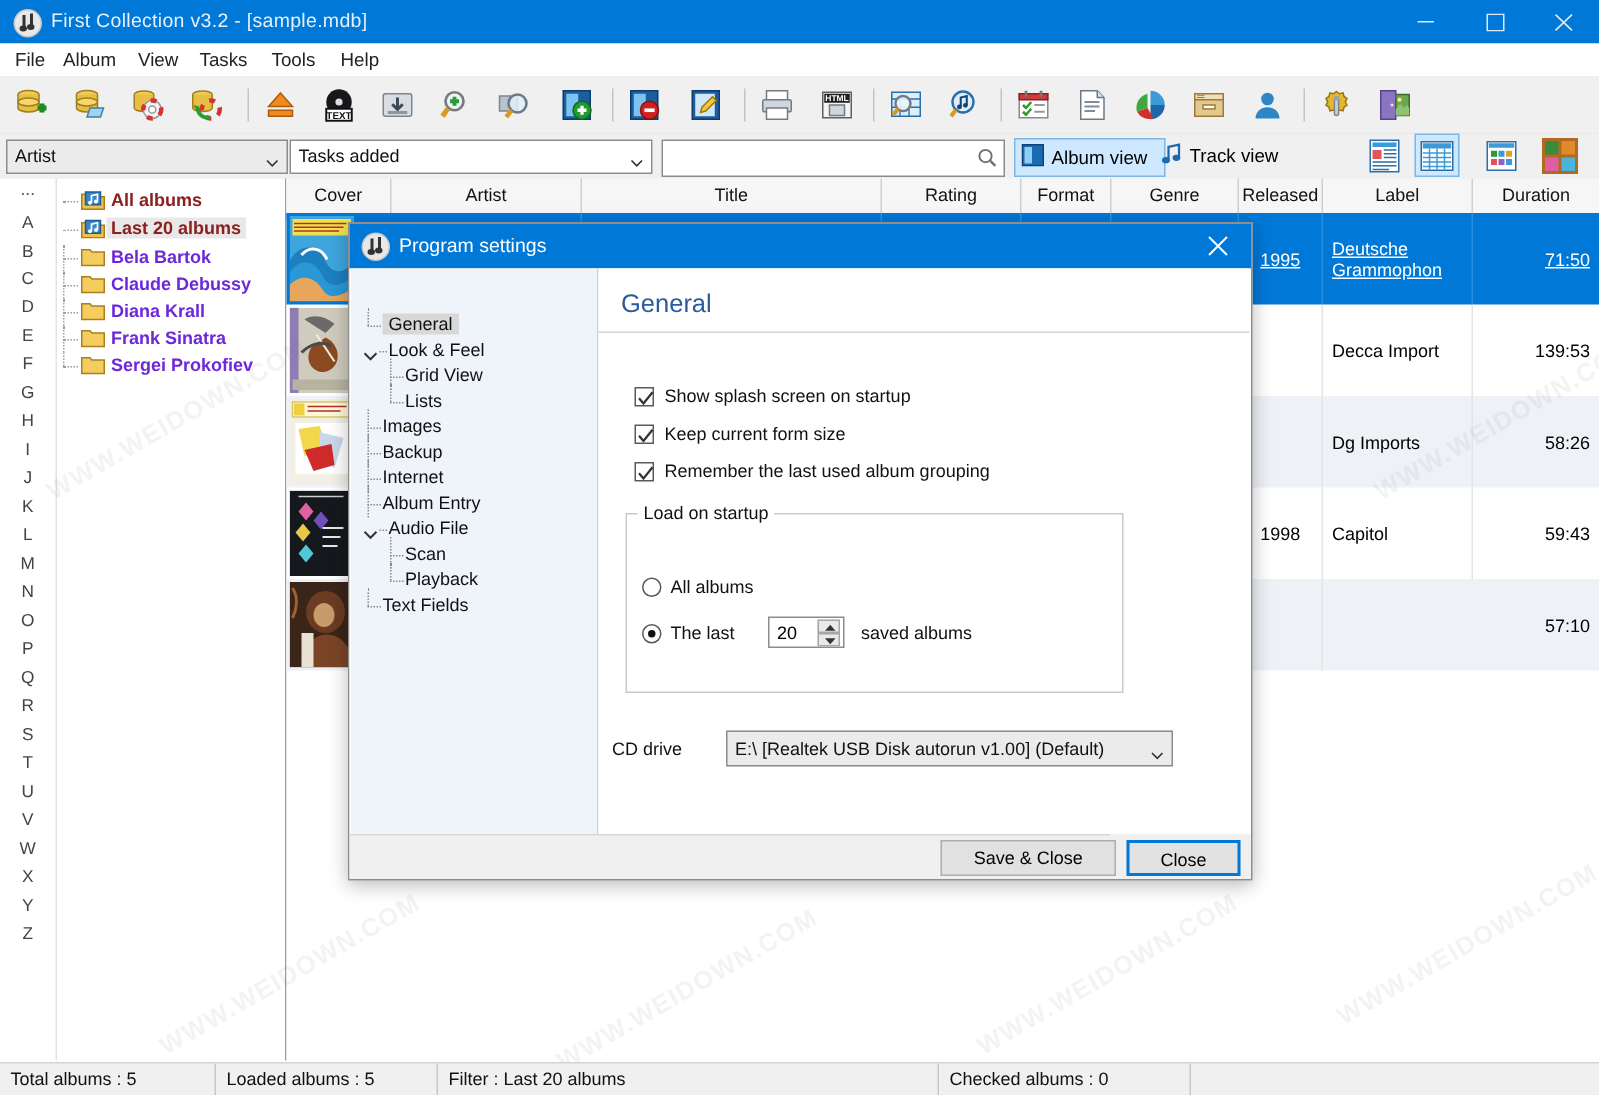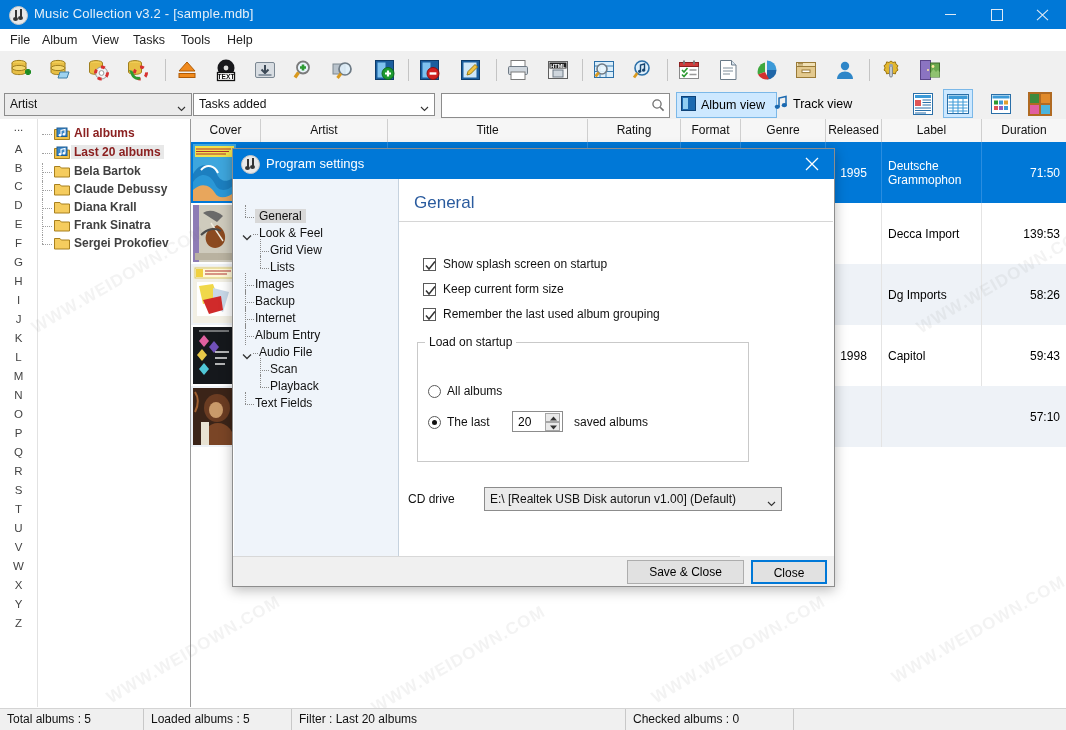--- a/index.html
+++ b/index.html
@@ -58,37 +58,37 @@
 
   
   .tree{position:absolute;left:38px;top:119px;width:152px;height:588px;background:#fff;
         border-right:1px solid #9a9a9a;}
   .tnode{position:absolute;left:0;width:152px;height:18px;}
   .tnode .tdash{position:absolute;left:4px;top:9px;width:10px;border-top:1px dotted #a0a0a0;}
   .tnode .tvline{position:absolute;left:4px;top:0;width:0;height:18px;border-left:1px dotted #a0a0a0;}
   .tnode .tico{position:absolute;left:16px;top:2px;width:16px;height:13px;}
   .tnode .tlabel{position:absolute;left:36px;top:1px;font-size:12px;font-weight:bold;white-space:nowrap;}
   .tnode .tlabel.special{color:#8b2020;}
-  .tnode .tlabel.artist{color:#404040;}
+  .tnode .tlabel.artist{color:#6d28d9;}
   .tnode .tlabel.selbg{background:#e8e8e8;padding:0 3px;margin-left:-3px;}
 
   
   .grid{position:absolute;left:191px;top:119px;width:875px;height:588px;background:#fff;}
   .ghead{position:absolute;left:0;top:0;width:875px;height:23px;background:#f6f6f6;
          border-bottom:5px solid #3b82f6;}
   .gh{position:absolute;top:0;height:23px;line-height:23px;text-align:center;font-size:12px;color:#111;
       border-right:1px solid #cfcfcf;box-sizing:border-box;}
   .grow{position:absolute;left:0;width:875px;}
   .grow.sel{background:#0078d7;color:#fff;}
   .grow.alt{background:#eef2f7;}
   .gc{position:absolute;top:0;height:100%;box-sizing:border-box;border-right:1px solid #e4e4e4;
       display:flex;align-items:center;font-size:12px;padding:0 6px;}
   .gc.ctr{justify-content:center;}
   .gc.rgt{justify-content:flex-end;}
-  .grow.sel .gc{border-right:1px solid #2a8de0;}
+  .grow.sel .gc{border-right:1px solid #2a8de0;text-decoration:underline;}
   .cover{position:absolute;left:2px;top:2px;width:43px;height:57px;overflow:hidden;}
 
   
   .status{position:absolute;left:0;top:708px;width:1066px;height:22px;background:#f0f0f0;
           border-top:1px solid #d4d4d4;}
   .spane{position:absolute;top:0;height:22px;line-height:21px;font-size:12px;color:#111;
          padding-left:7px;border-right:1px solid #c8c8c8;box-sizing:border-box;}
 
   
   .dlg{position:absolute;left:232px;top:148px;width:601px;height:437px;background:#f0f0f0;
@@ -142,21 +142,21 @@
   .wm{position:absolute;color:rgba(120,120,120,.09);font-size:17px;font-weight:bold;
       transform:rotate(-30deg);white-space:nowrap;pointer-events:none;letter-spacing:1px;}
 </style>
 </head>
 <body>
 
 <div id="app">
 
   <div class="titlebar">
     <div class="tb-icon"></div>
-    <div class="tb-title">Music Collection v3.2 - [sample.mdb]</div>
+    <div class="tb-title">First Collection v3.2 - [sample.mdb]</div>
     <div class="win-btn win-min">
       <svg width="16" height="12" viewBox="0 0 16 12">
           <rect x="2" y="5" width="11" height="1" fill="#dfeaf5"></rect>
         </svg>
     </div>
     <div class="win-btn win-max">
       <svg width="16" height="12" viewBox="0 0 16 12">
           <rect x="2.5" y="0.5" width="11" height="11" fill="none" stroke="#dfeaf5"></rect>
         </svg>
     </div>

